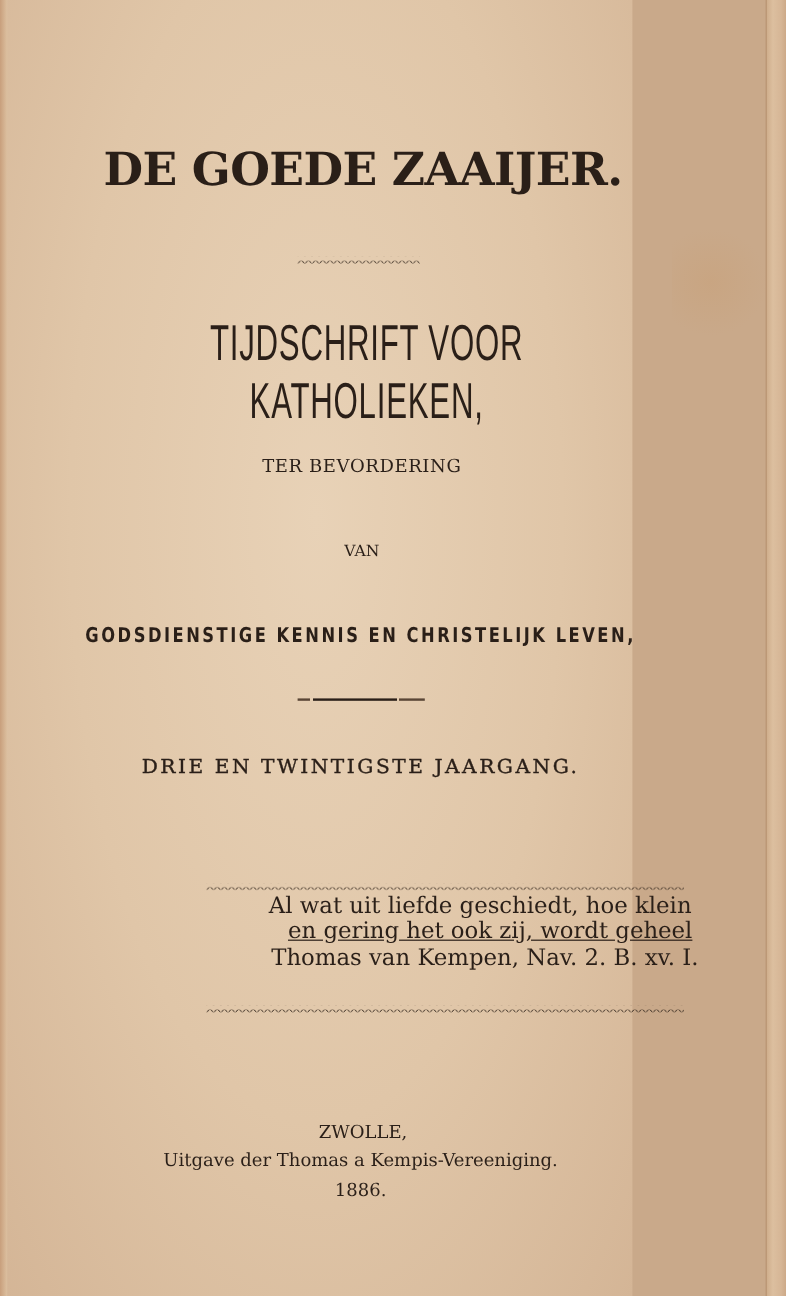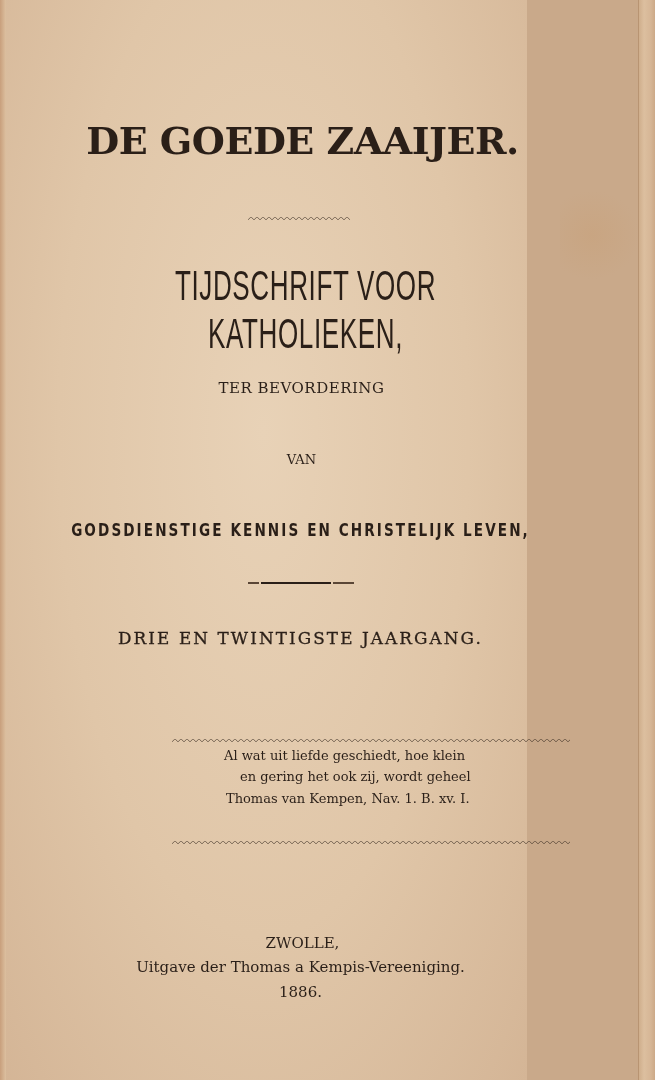--- a/index.html
+++ b/index.html
@@ -57,24 +57,24 @@
       background: linear-gradient(90deg, #5a4636 0 10%, transparent 10% 12%, #2a1f18 12% 78%, transparent 78% 80%, #5a4636 80%);
     }
     .drie {
       top: 629px; left: -27px; font-family: "DejaVu Serif", serif; font-size: 16px;
       letter-spacing: 2px; transform: scaleX(1.05); transform-origin: center;
       -webkit-text-stroke: 0.3px #2a1f18;
     }
     .rule3 { left: 172px; top: 736px; width: 398px; }
     .quote {
       position: absolute; left: 224px; top: 745px; width: 360px;
-      font-family: "DejaVu Serif", serif; font-size: 13px; color: #2a1f18; line-height: 21px;
+      font-family: "DejaVu Serif", serif; font-size: 19px; color: #2a1f18; line-height: 21px;
     }
     .quote .l1 { display: block; }
-    .quote .l2, .quote .l3 { display: block; padding-left: 16px; }
+    .quote .l2, .quote .l3 { display: block; padding-left: 16px; text-decoration: underline; }
     .quote .l4 { display: block; padding-left: 2px; margin-top: 1px; }
     .rule4 { left: 172px; top: 838px; width: 398px; }
     .zwolle { top: 934px; left: -25px; font-family: "DejaVu Serif", serif; font-size: 15px; }
     .uitgave { top: 958px; left: -27px; font-family: "DejaVu Serif", serif; font-size: 15px; }
     .year { top: 983px; left: -27px; font-family: "DejaVu Serif", serif; font-size: 15px; }
   </style>
 </head>
 <body>
 
 <div class="page">
@@ -88,20 +88,20 @@
   <div class="c ter">TER BEVORDERING</div>
   <div class="c van">VAN</div>
   <div class="c gods">GODSDIENSTIGE KENNIS EN CHRISTELIJK LEVEN,</div>
   <div class="rule2"></div>
   <div class="c drie">DRIE EN TWINTIGSTE JAARGANG.</div>
 
   <div class="wavy rule3"></div>
   <div class="quote">
     <span class="l1">Al wat uit liefde geschiedt, hoe klein</span>
     <span class="l2">en gering het ook zij, wordt geheel</span>
-    <span class="l4">Thomas van Kempen, Nav. 1. B. xv. I.</span>
+    <span class="l4">Thomas van Kempen, Nav. 2. B. xv. I.</span>
   </div>
   <div class="wavy rule4"></div>
 
   <div class="c zwolle">ZWOLLE,</div>
   <div class="c uitgave">Uitgave der Thomas a Kempis-Vereeniging.</div>
   <div class="c year">1886.</div>
 </div>
 
 </body></html>

